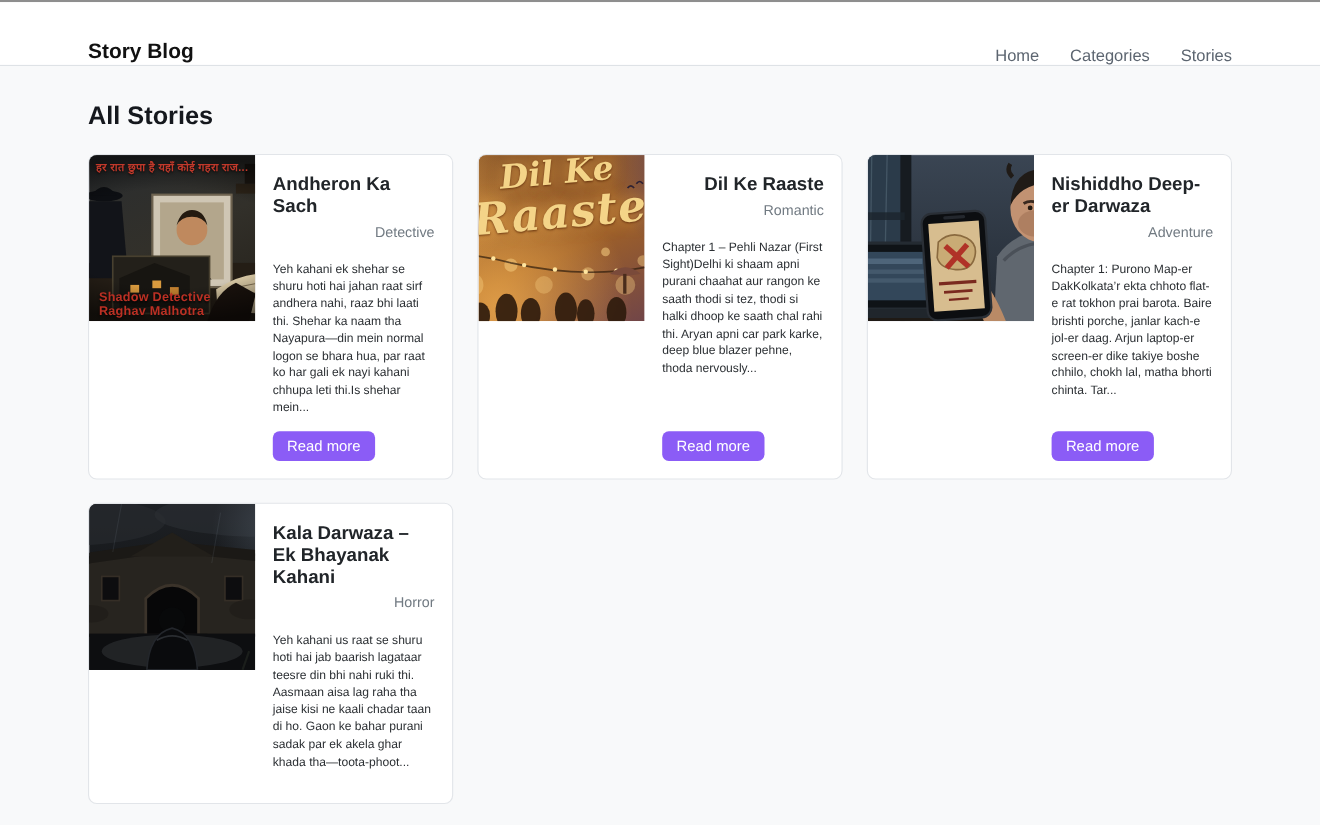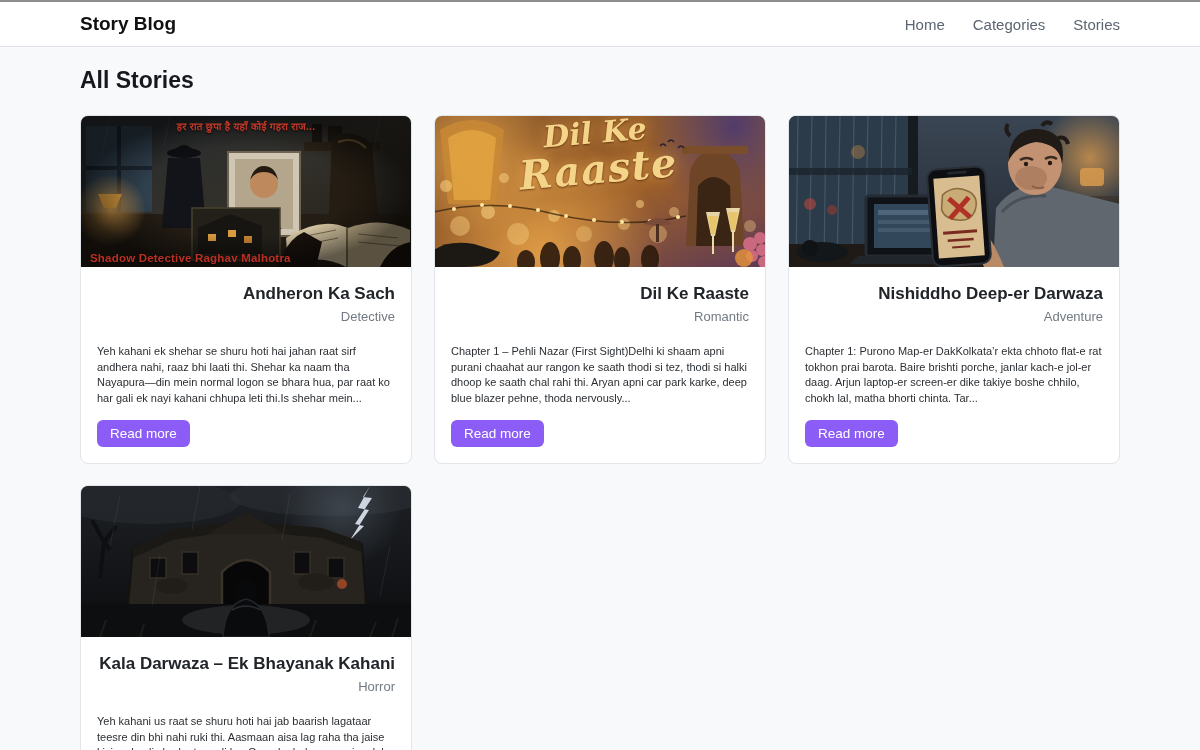--- a/index.html
+++ b/index.html
@@ -8,41 +8,41 @@
     width: 1200px; height: 750px; overflow: hidden;
     background: #f8f9fa;
     font-family: "Liberation Sans", sans-serif;
     color: #212529;
   }
   .top-edge { height: 2px; background: #8e8e8e; }
 
   
   .navbar {
     background: #fff; border-bottom: 1px solid #dee2e6;
-    height: 45px; display: flex; align-items: center;
+    height: 58px; display: flex; align-items: flex-end;
     justify-content: space-between; padding: 0 80px;
   }
   .brand { font-size: 19px; font-weight: 700; color: #111; cursor: pointer; }
   .nav-links { display: flex; gap: 28px; }
   .nav-link { font-size: 15px; color: #5c6570; cursor: pointer; }
 
   
   .container { padding: 0 80px; }
-  .page-heading { font-size: 23px; font-weight: 700; color: #15181d; margin: 20px 0 21px; }
+  .page-heading { font-size: 23px; font-weight: 700; color: #15181d; margin: 32px 0 21px; }
 
   .grid {
     display: grid;
     grid-template-columns: repeat(3, 332px);
     column-gap: 22px; row-gap: 21px;
     align-items: stretch;
   }
 
   .card {
     background: #fff; border: 1px solid #e2e5e9; border-radius: 8px;
-    overflow: hidden; display: flex; flex-direction: column;
+    overflow: hidden; display: flex; flex-direction: row;
   }
   .cover { position: relative; height: 151px; flex: 0 0 151px; overflow: hidden; }
   .cover svg { display: block; width: 100%; height: 100%; }
 
   .cover-caption {
     position: absolute; font-weight: 700; pointer-events: none;
     text-shadow: 0 1px 2px rgba(0,0,0,.75);
   }
   .cap-top-red {
     top: 3px; left: 0; right: 0; text-align: center;

